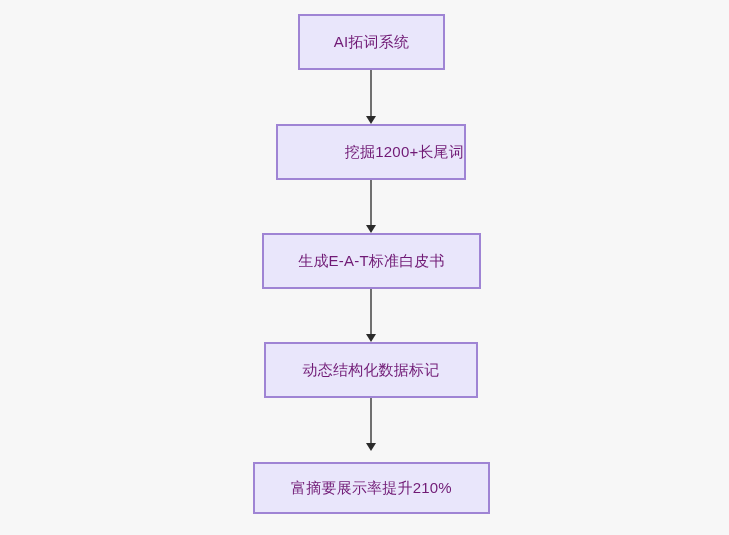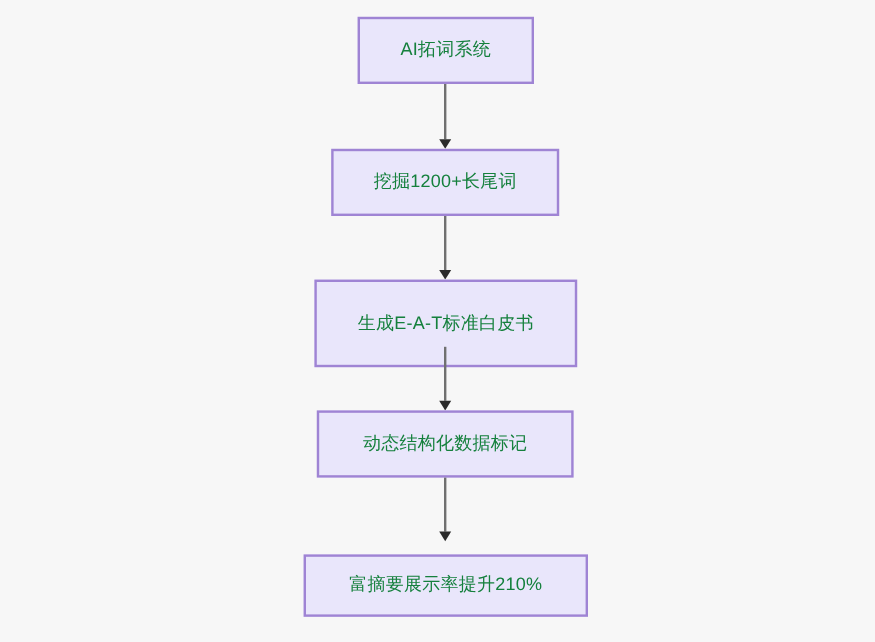--- a/index.html
+++ b/index.html
@@ -23,21 +23,21 @@
     box-sizing: border-box;
     background: #e9e6fb;
     border: 2px solid #9f84d4;
     display: flex;
     align-items: center;
     justify-content: center;
   }
   .node-label {
     font-size: 15px;
     line-height: 1.2;
-    color: #15803d;
+    color: #701a75;
     letter-spacing: 0.2px;
     white-space: nowrap;
   }
   .edge {
     position: absolute;
   }
   .edge-line {
     position: absolute;
     left: 0;
     top: 0;
@@ -49,22 +49,22 @@
     left: -4px;
     width: 0;
     height: 0;
     border-left: 5px solid transparent;
     border-right: 5px solid transparent;
     border-top: 8px solid #2b2b2b;
   }
 
   
   #node-1 { left: 298px; top: 14px;  width: 147px; height: 56px; }
-  #node-2 { left: 276px; top: 124px; width: 190px; height: 56px; }
-  #node-3 { left: 262px; top: 233px; width: 219px; height: 73px; }
+  #node-2 { left: 276px; top: 124px; width: 190px; height: 56px; justify-content: flex-end; }
+  #node-3 { left: 262px; top: 233px; width: 219px; height: 56px; }
   #node-4 { left: 264px; top: 342px; width: 214px; height: 56px; text-align: right; }
   #node-5 { left: 253px; top: 462px; width: 237px; height: 52px; }
 
   
   #edge-1 { left: 370px; top: 70px;  height: 54px; }
   #edge-2 { left: 370px; top: 180px; height: 53px; }
   #edge-3 { left: 370px; top: 289px; height: 53px; }
   #edge-4 { left: 370px; top: 398px; height: 53px; }
 </style>
 </head>

